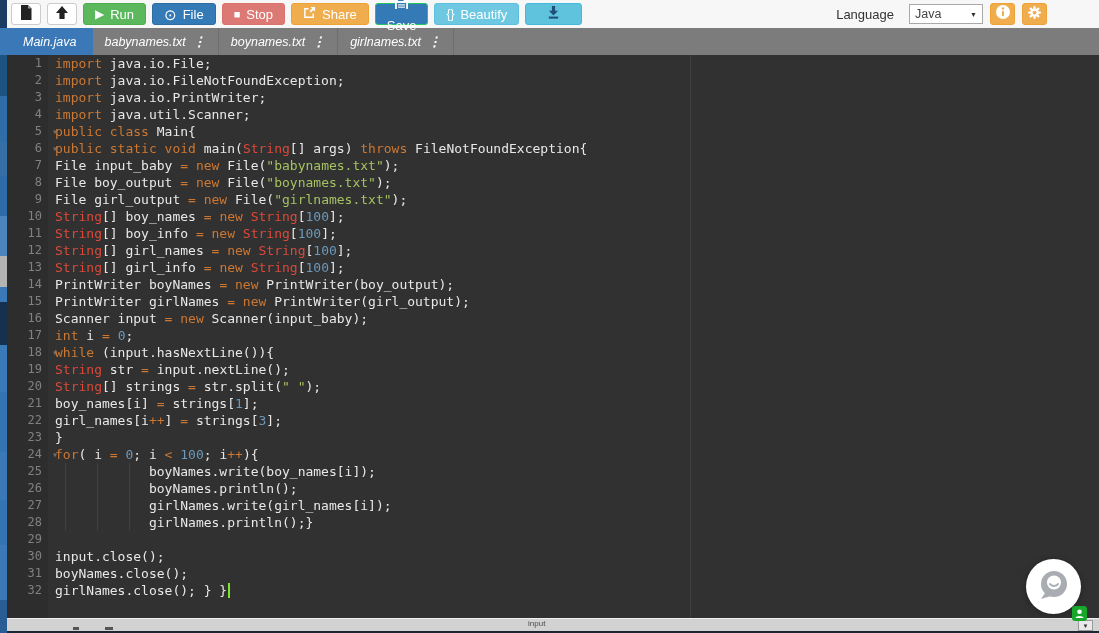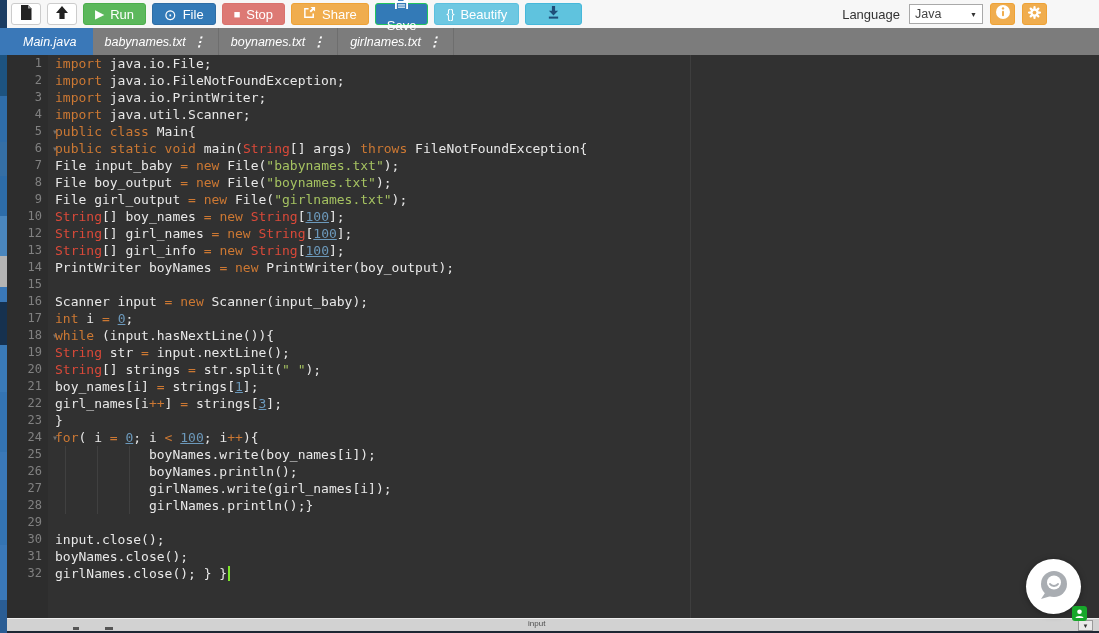--- a/index.html
+++ b/index.html
@@ -19,21 +19,21 @@
             justify-content:center; gap:6px; padding:0 11px; cursor:pointer; white-space:nowrap; }
   .tb-btn .glyph { font-size:12px; line-height:1; }
   .btn-run { background:#5cb85c; border:1px solid #4cae4c; }
   .btn-debug { background:#337ab7; border:1px solid #2e6da4; }
   .btn-stop { background:#dd7974; border:1px solid #d9726d; }
   .btn-share { background:#f0ad4e; border:1px solid #eea236; }
   .btn-save { background:#337ab7; border:1px solid #22c55e;flex-direction:column; }
   .btn-beautify { background:#6ec8e2; border:1px solid #5bc0de; }
   .btn-download { background:#5fc3de; border:1px solid #46b8da; width:57px; }
   .tb-right { margin-left:auto; display:flex; align-items:center; gap:7px; }
-  #language-label { font-size:13px; color:#333; margin-right:2px; }
+  #language-label { font-size:13px; color:#333; margin-right:8px; }
   #language-select { width:74px; height:20px; background:#fff; border:1px solid #a9a9a9; font-size:12.5px;
                      color:#444; display:flex; align-items:center; padding:4px 5px; justify-content:space-between; cursor:pointer; }
   #language-select .caret { font-size:7px; color:#333; }
   .sq-btn { width:25px; height:22px; background:#f0ad4e; border:1px solid #eea236; border-radius:3px;
             display:flex; align-items:center; justify-content:center; cursor:pointer; }
 
   
   #tabbar { position:absolute; left:0; top:28px; width:1099px; height:27px; background:#7c7c7c;
             display:flex; align-items:stretch; padding-left:7px; z-index:9; }
   .tab { display:flex; align-items:center; padding:0 12px; color:#fff; font-size:12.5px;
@@ -51,21 +51,21 @@
                  font-family:"DejaVu Sans Mono", monospace; font-size:12px; line-height:17px; color:#818181; }
   .fold { position:absolute; right:-10px; top:0; font-size:10px; color:#6e6e6e; cursor:pointer; }
   .code-cell { position:relative; margin-left:7px; font-family:"DejaVu Sans Mono", monospace; font-size:13px;
                line-height:17px; white-space:pre; }
   .code-cell.guides::before { content:""; position:absolute; left:10px; top:0; bottom:0; width:66px;
                background:repeating-linear-gradient(90deg,#404040 0 1px,transparent 1px 32px); }
   .k { color:var(--kw,#cc7833); }
   .o { color:var(--kw,#cc7833); }
   .t { color:var(--ty,#da4939); }
   .s { color:var(--st,#a5c261); }
-  .n { color:var(--nu,#6c99bb);text-decoration:underline; }
+  .n { color:var(--nu,#6c99bb); }
   .p { color:var(--pl,#e8e8e8); }
   .caret-bar { display:inline-block; width:2px; height:15px; margin-left:1px; vertical-align:text-bottom;
                background:var(--ca,#7ce62a); }
 
   
   #status-bar { position:absolute; left:7px; top:618px; width:1092px; height:13px; background:#d2d2d2;
                 border-top:1px solid #efefef; z-index:20; }
   #status-input { position:absolute; left:521px; top:0px; font-size:8px; color:#3c3c3c; opacity:.9; }
   .status-mark { position:absolute; top:8px; height:3px; background:#555; }
   #status-collapse { position:absolute; right:6px; top:1px; width:15px; height:11px; background:#e9e9e9;
@@ -233,33 +233,38 @@
         </div>
         <div class="row">
           <div class="gutter-cell">9</div>
           <div class="code-cell"><span class="p">File girl_output </span><span class="o">=</span><span class="p"> </span><span class="k">new</span><span class="p"> File(</span><span class="s">"girlnames.txt"</span><span class="p">);</span></div>
         </div>
         <div class="row">
           <div class="gutter-cell">10</div>
           <div class="code-cell"><span class="t">String</span><span class="p">[] boy_names </span><span class="o">=</span><span class="p"> </span><span class="k">new</span><span class="p"> </span><span class="t">String</span><span class="p">[</span><span class="n">100</span><span class="p">];</span></div>
         </div>
         <div class="row">
+          <div class="gutter-cell">11</div>
+          <div class="code-cell"><span class="t">String</span><span class="p">[] boy_info </span><span class="o">=</span><span class="p"> </span><span class="k">new</span><span class="p"> </span><span class="t">String</span><span class="p">[</span><span class="n">100</span><span class="p">];</span></div>
+        </div>
+        <div class="row">
           <div class="gutter-cell">12</div>
           <div class="code-cell"><span class="t">String</span><span class="p">[] girl_names </span><span class="o">=</span><span class="p"> </span><span class="k">new</span><span class="p"> </span><span class="t">String</span><span class="p">[</span><span class="n">100</span><span class="p">];</span></div>
         </div>
         <div class="row">
           <div class="gutter-cell">13</div>
           <div class="code-cell"><span class="t">String</span><span class="p">[] girl_info </span><span class="o">=</span><span class="p"> </span><span class="k">new</span><span class="p"> </span><span class="t">String</span><span class="p">[</span><span class="n">100</span><span class="p">];</span></div>
         </div>
         <div class="row">
           <div class="gutter-cell">14</div>
           <div class="code-cell"><span class="p">PrintWriter boyNames </span><span class="o">=</span><span class="p"> </span><span class="k">new</span><span class="p"> PrintWriter(boy_output);</span></div>
         </div>
         <div class="row">
           <div class="gutter-cell">15</div>
+          <div class="code-cell"><span class="p">PrintWriter girlNames </span><span class="o">=</span><span class="p"> </span><span class="k">new</span><span class="p"> PrintWriter(girl_output);</span></div>
         </div>
         <div class="row">
           <div class="gutter-cell">16</div>
           <div class="code-cell"><span class="p">Scanner input </span><span class="o">=</span><span class="p"> </span><span class="k">new</span><span class="p"> Scanner(input_baby);</span></div>
         </div>
         <div class="row">
           <div class="gutter-cell">17</div>
           <div class="code-cell"><span class="k">int</span><span class="p"> i </span><span class="o">=</span><span class="p"> </span><span class="n">0</span><span class="p">;</span></div>
         </div>
         <div class="row">

